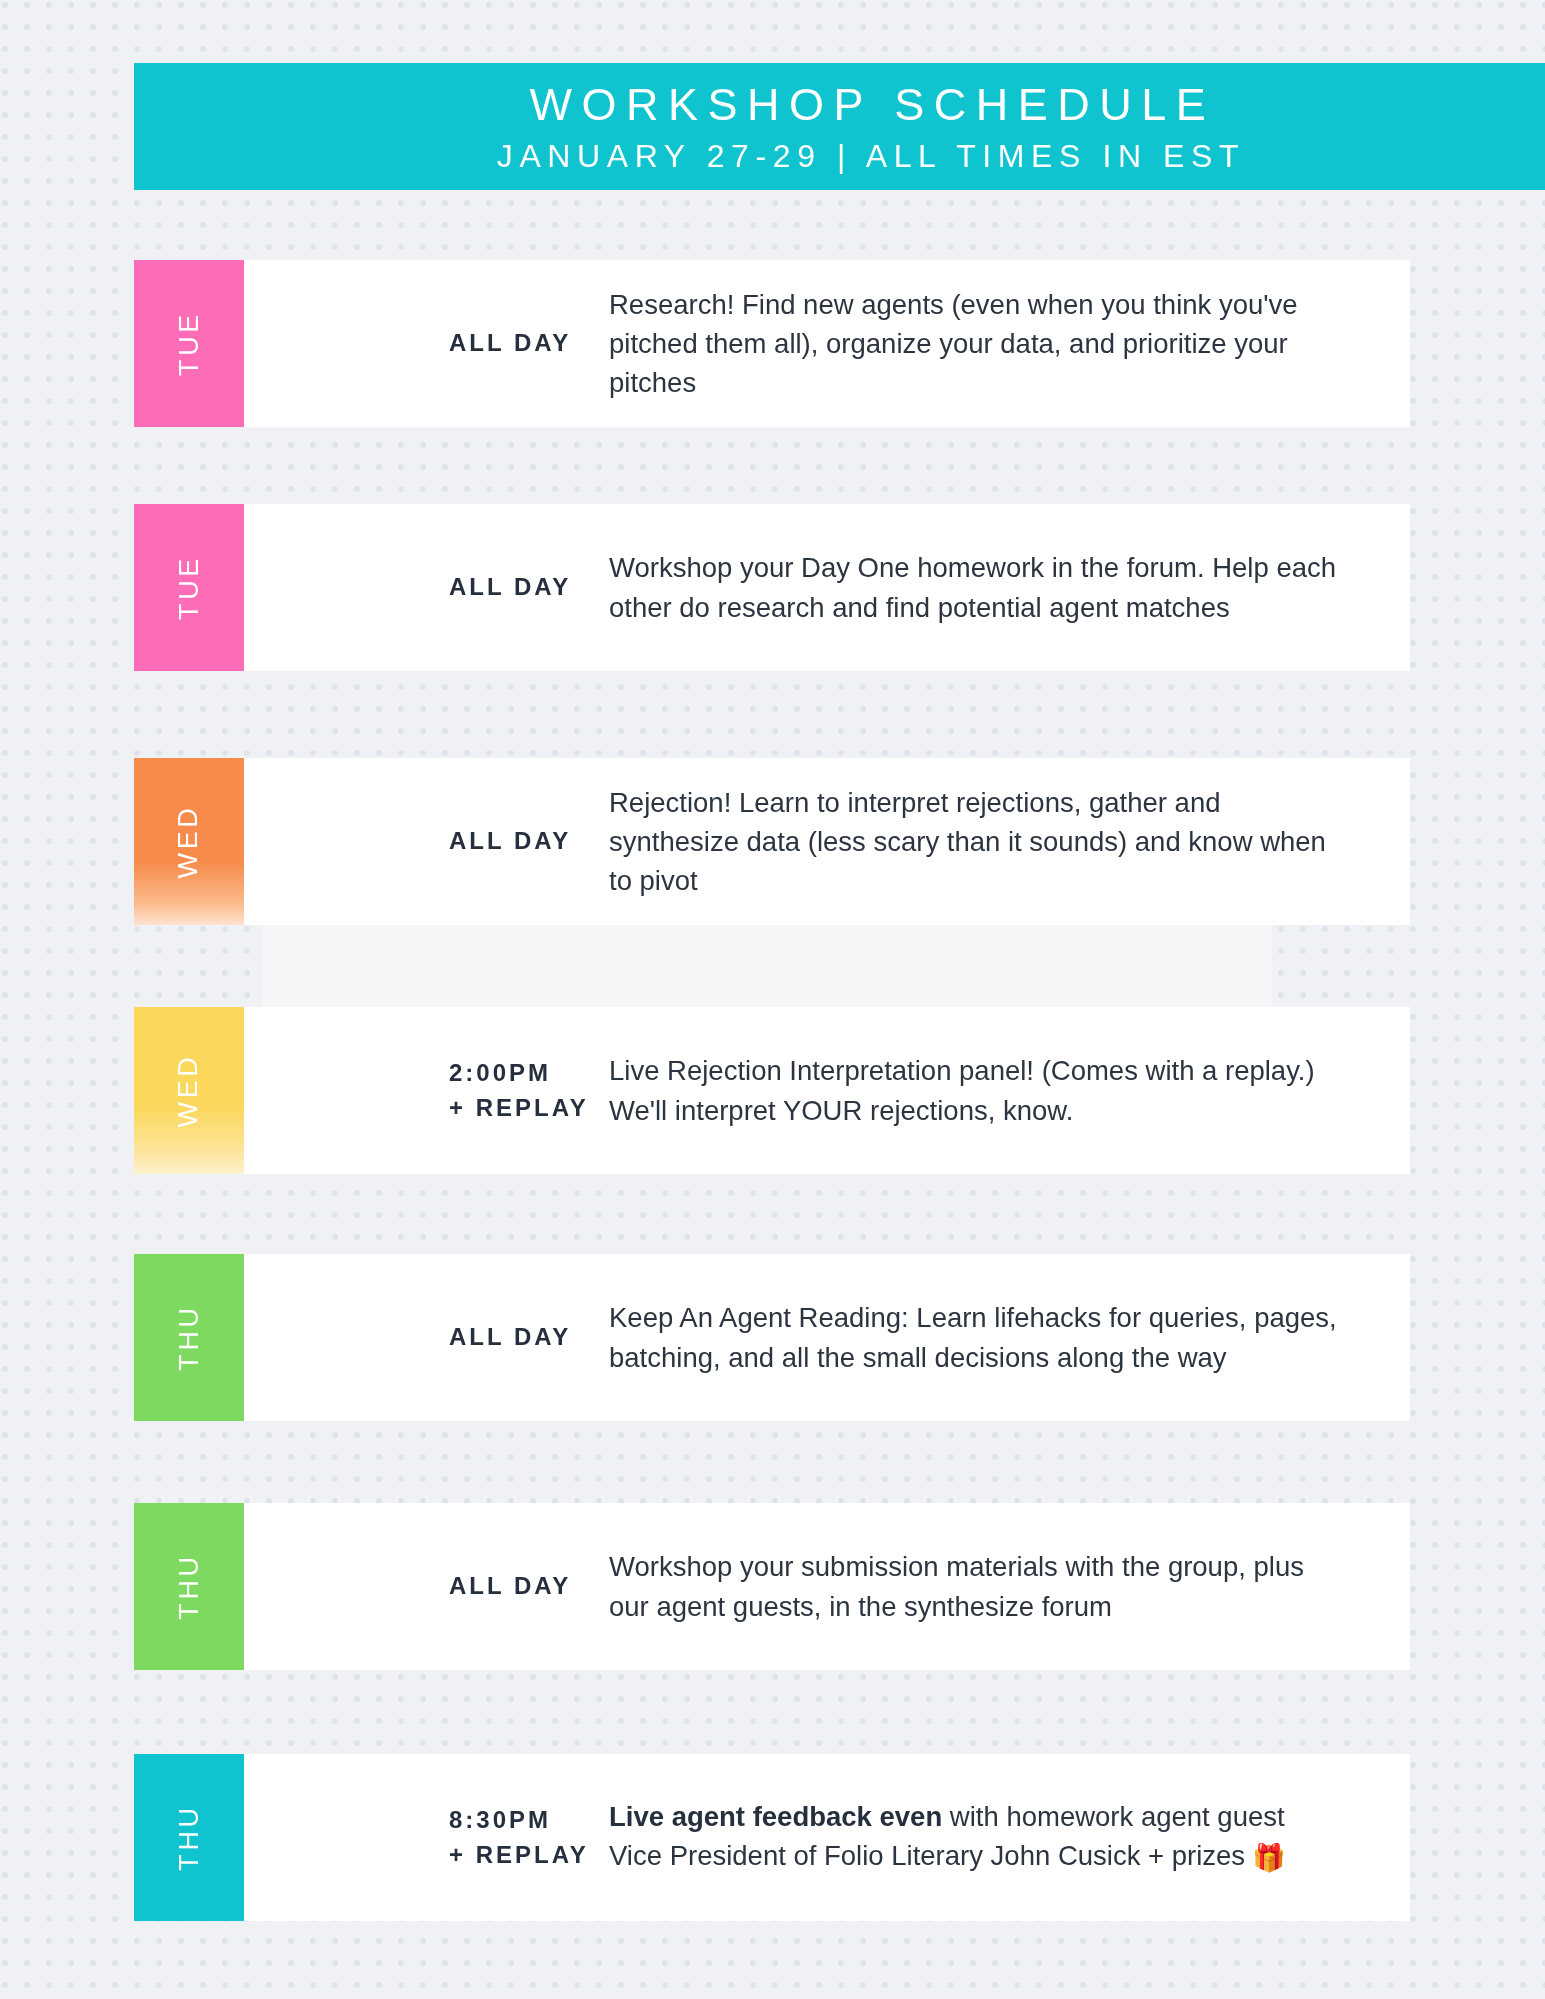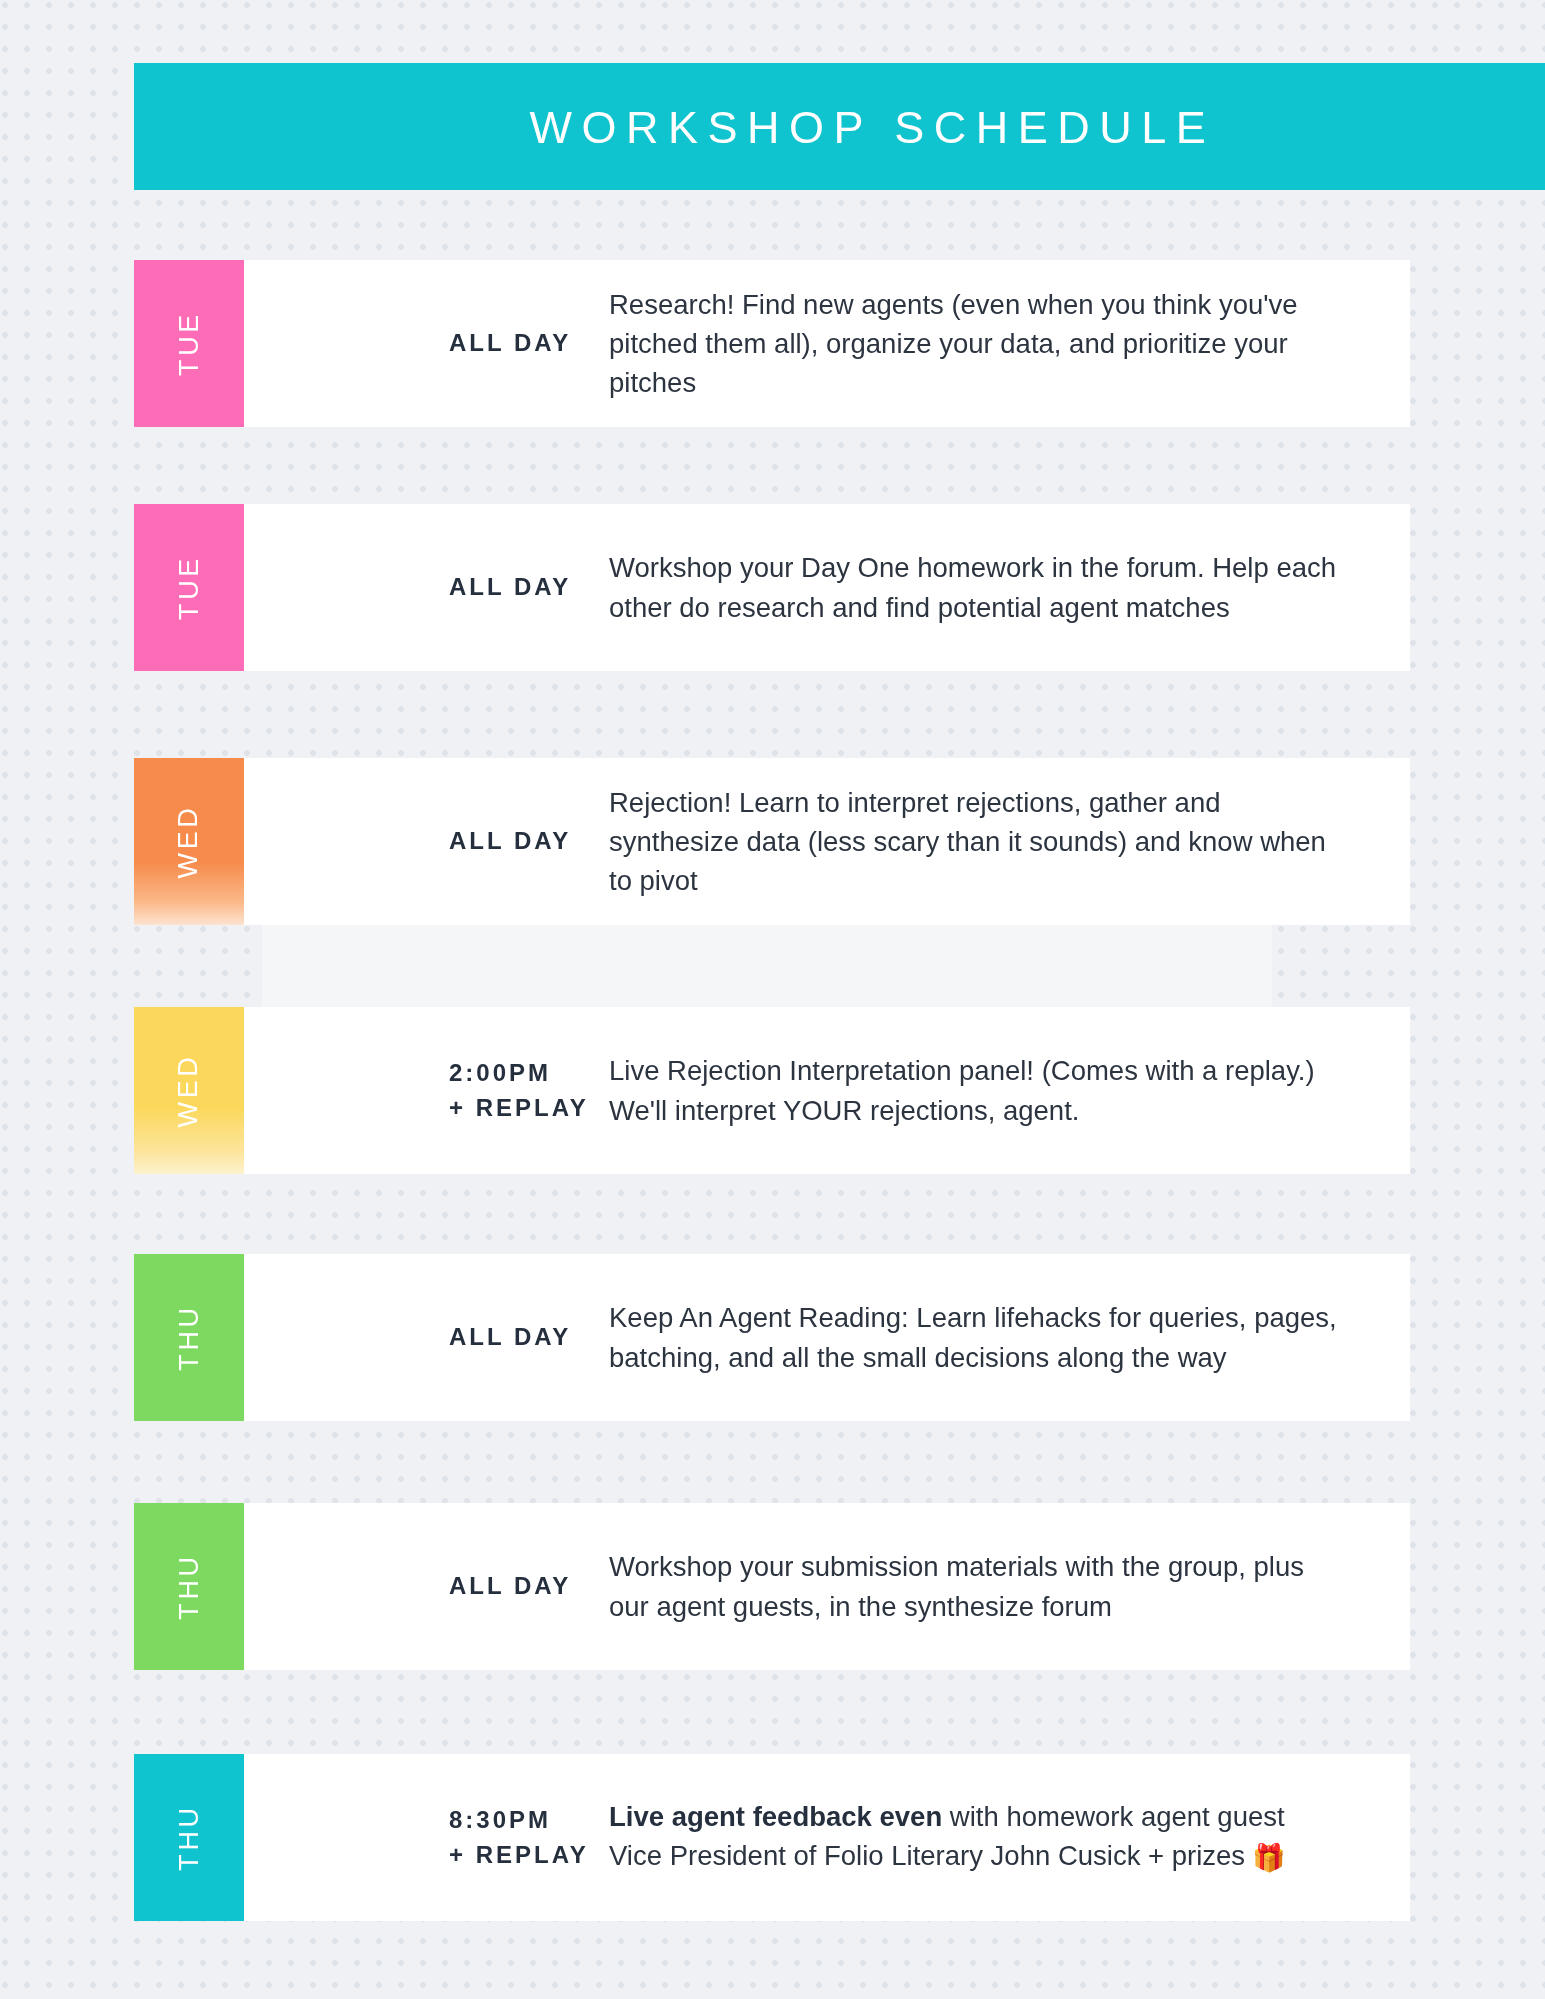--- a/index.html
+++ b/index.html
@@ -154,20 +154,21 @@
     left: 262px;
     width: 1010px;
     background: #f5f6f8;
   }
 </style>
 </head>
 <body>
 
 <div class="header-banner">
   <div class="header-title">WORKSHOP SCHEDULE</div>
+  <div class="header-subtitle">JANUARY 27-29 | ALL TIMES IN EST</div>
 </div>
 
 <div class="schedule" id="schedule">
     <div class="gap-band" style="top: 925px; height: 82px;"></div>
     <div class="row" style="top: 260px; height: 167px;">
       <div class="row-card"></div>
       <div class="day-tab" style="background: rgb(253, 108, 183);">
         <div class="day-tab-label">TUE</div>
       </div>
       <div class="row-body">
@@ -204,21 +205,21 @@
     <div class="row" style="top: 1007px; height: 167px;">
       <div class="row-card"></div>
       <div class="day-tab tab-fade-yellow">
         <div class="day-tab-label">WED</div>
       </div>
       <div class="row-body">
         <div class="time-col">
           <div>2:00PM</div>
           <div>+ REPLAY</div>
         </div>
-        <div class="desc-col"><span>Live Rejection Interpretation panel! (Comes with a replay.) We'll interpret YOUR rejections, agent.</span></div>
+        <div class="desc-col"><span>Live Rejection Interpretation panel! (Comes with a replay.) We'll interpret YOUR rejections, know.</span></div>
       </div>
     </div>
     <div class="row" style="top: 1254px; height: 167px;">
       <div class="row-card"></div>
       <div class="day-tab" style="background: rgb(125, 217, 96);">
         <div class="day-tab-label">THU</div>
       </div>
       <div class="row-body">
         <div class="time-col">
           <div>ALL DAY</div>

